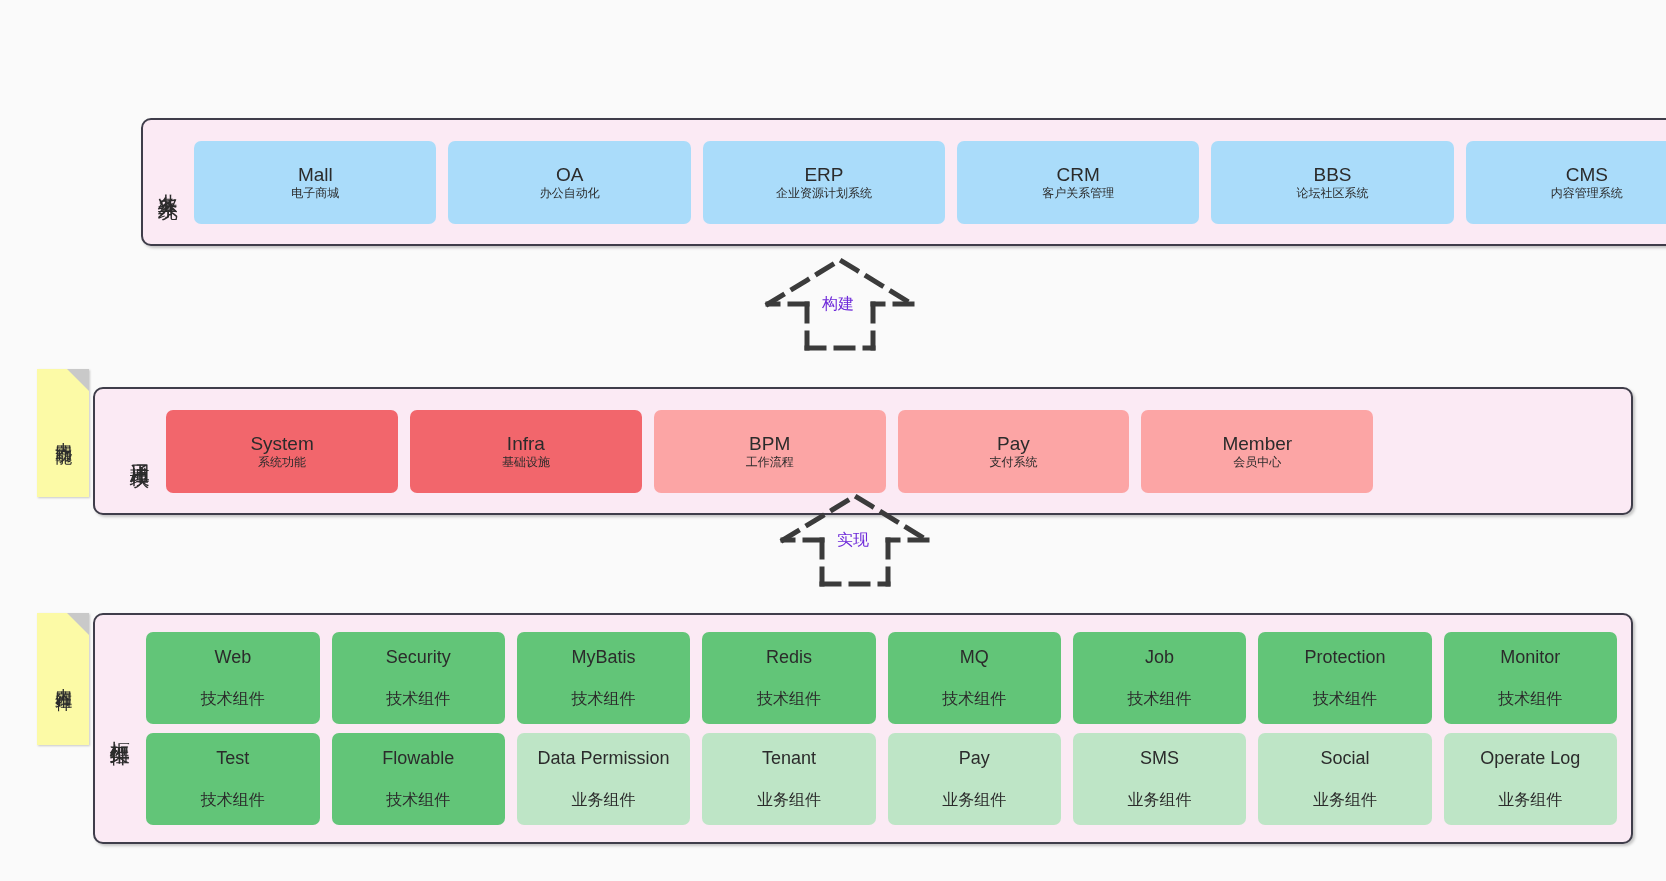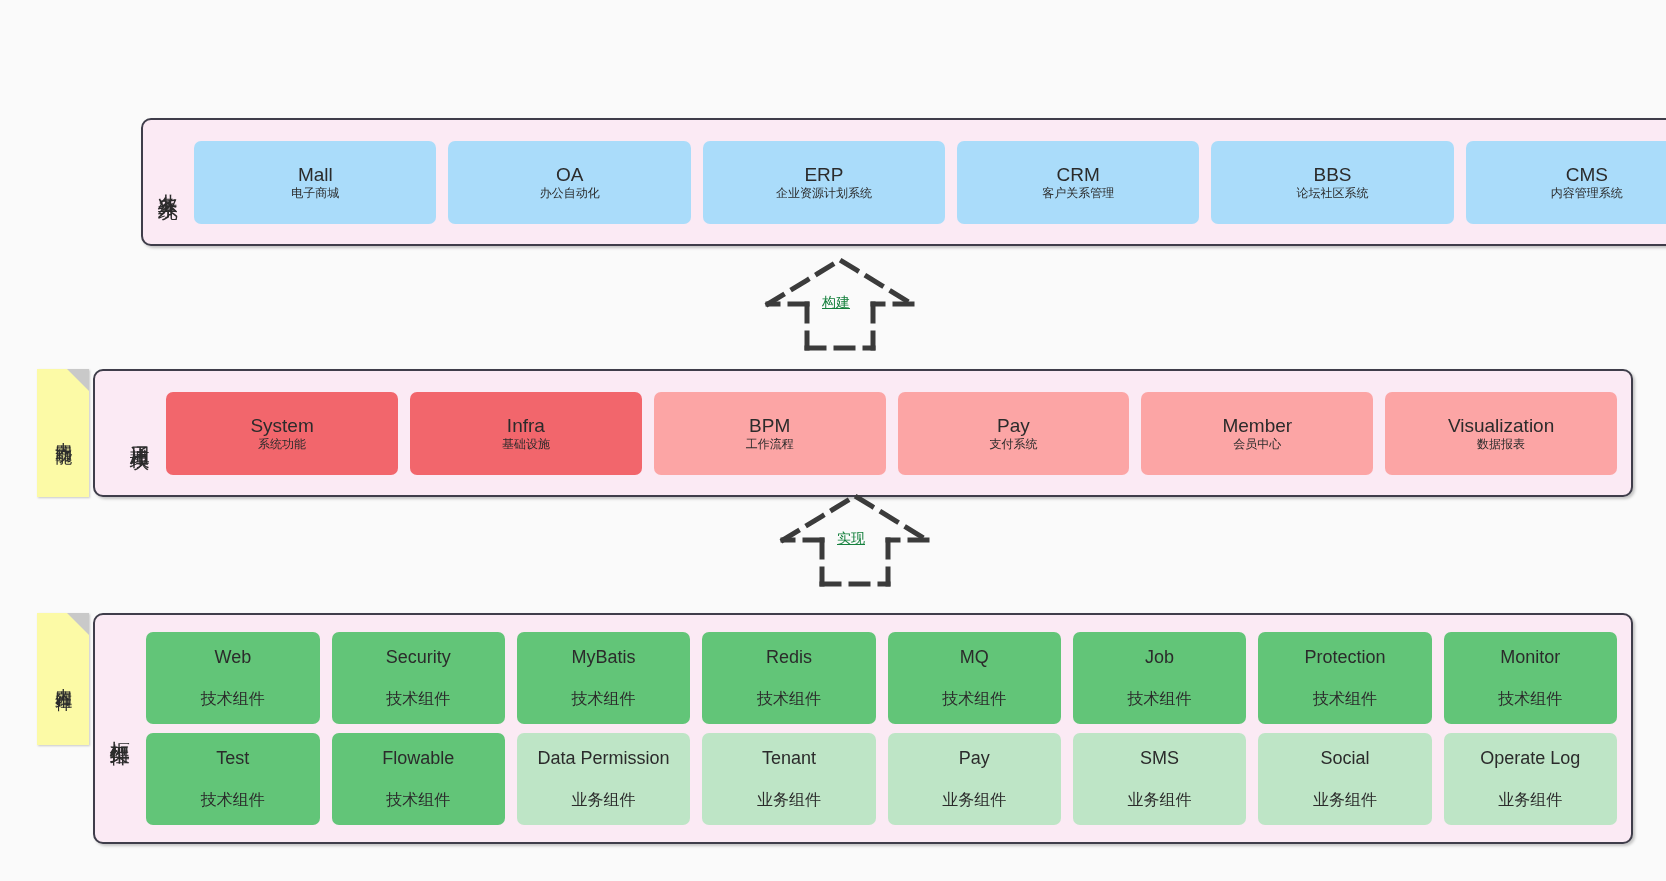--- a/index.html
+++ b/index.html
@@ -20,21 +20,21 @@
     position: absolute;
     box-sizing: border-box;
     background: #fbeaf4;
     border: 2px solid #3f3d4a;
     border-radius: 10px;
     box-shadow: 2px 2px 3px rgba(0,0,0,0.22);
     display: flex;
     align-items: center;
   }
   #layer-business { left: 93px; top: 118px;  width: 1583px; height: 128px; margin-left: 48px; }
-  #layer-common   { left: 93px; top: 369px;  width: 1540px; height: 128px; padding-left: 20px; }
+  #layer-common   { left: 93px; top: 387px;  width: 1540px; height: 128px; padding-left: 20px; }
   #layer-framework{ left: 93px; top: 613px;  width: 1540px; height: 231px; }
 
   
   .layer-label {
     writing-mode: vertical-rl;
     text-orientation: upright;
     font-size: 20px;
     color: #2b2b2b;
     letter-spacing: 2px;
     line-height: 1.06;
@@ -115,27 +115,26 @@
   .arrow-wrap {
     position: absolute;
     width: 160px;
     height: 100px;
   }
   #arrow-build   { left: 760px; top: 252px; }
   #arrow-impl    { left: 775px; top: 488px; }
   .arrow-wrap svg { display: block; }
   .arrow-label {
     position: absolute;
-    font-size: 14px;
-    color: #15803d;
+    font-size: 16px;
+    color: #6d28d9;
     white-space: nowrap;
     background: #fafafa;
     padding: 0 2px;
     user-select: none;
-    text-decoration: underline;
   }
   #arrow-build .arrow-label { left: 60px; top: 42px; }
   #arrow-impl  .arrow-label { left: 60px; top: 42px; }
 </style>
 </head>
 <body>
 
 <div class="layer" id="layer-business">
   <div class="layer-label">业务系统</div>
   <div class="boxes one-row">
@@ -199,24 +198,20 @@
       <span class="n-sub">工作流程</span>
     </div>
     <div class="node c-pink">
       <span class="n-title">Pay</span>
       <span class="n-sub">支付系统</span>
     </div>
     <div class="node c-pink">
       <span class="n-title">Member</span>
       <span class="n-sub">会员中心</span>
     </div>
-    <div class="node c-pink">
-      <span class="n-title">Visualization</span>
-      <span class="n-sub">数据报表</span>
-    </div>
   </div>
 </div>
 
 <div class="arrow-wrap" id="arrow-impl">
   <svg width="160" height="100" viewBox="0 0 160 100">
     <path d="M 8 52 L 80 8 L 152 52" fill="none" stroke="#3b3b3b" stroke-width="5" stroke-dasharray="17 12" stroke-linecap="square"></path>
     <path d="M 47 52 L 47 96" fill="none" stroke="#3b3b3b" stroke-width="5" stroke-dasharray="17 12" stroke-linecap="square"></path>
     <path d="M 113 52 L 113 96" fill="none" stroke="#3b3b3b" stroke-width="5" stroke-dasharray="17 12" stroke-linecap="square"></path>
     <path d="M 47 52 L 8 52" fill="none" stroke="#3b3b3b" stroke-width="5" stroke-dasharray="17 12" stroke-linecap="square"></path>
     <path d="M 152 52 L 113 52" fill="none" stroke="#3b3b3b" stroke-width="5" stroke-dasharray="17 12" stroke-linecap="square"></path>

